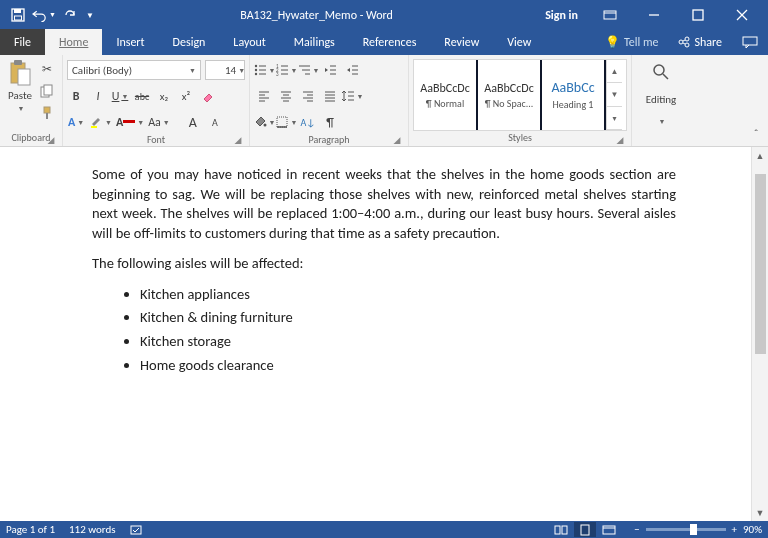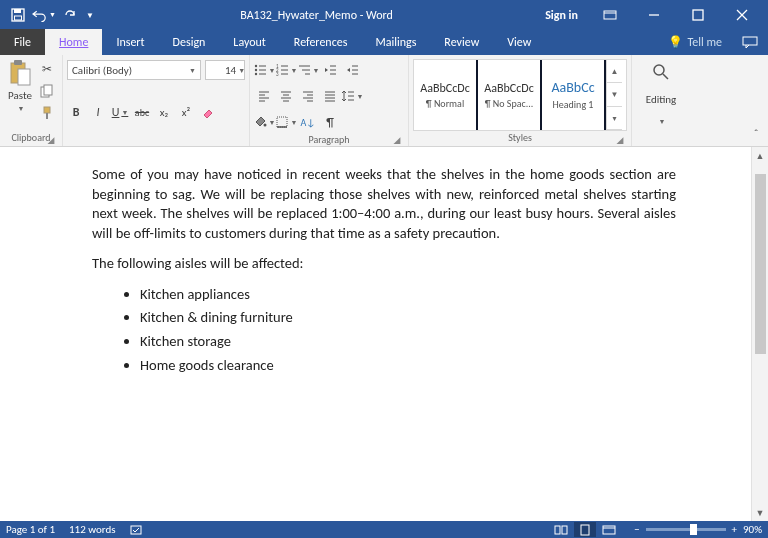--- a/index.html
+++ b/index.html
@@ -9,39 +9,39 @@
 .title-bar { height:29px; background:#2b579a; display:flex; align-items:center; color:#fff; }
 .qat { display:flex; align-items:center; padding-left:6px; gap:2px; }
 .qat-item { width:24px; height:24px; display:flex; align-items:center; justify-content:center; }
 .doc-title { flex:1; text-align:center; font-size:12px; }
 .title-right { display:flex; align-items:center; gap:4px; padding-right:6px;font-weight:bold; }
 .title-btn { width:40px; height:29px; display:flex; align-items:center; justify-content:center; }
 
 
 .tabs { height:26px; background:#2b579a; display:flex; align-items:stretch; }
 .tab { padding:0 14px; display:flex; align-items:center; color:#fff; font-size:12px; cursor:pointer; }
-.tab.active { background:#f3f3f3; color:#8b5cf6;text-decoration:underline; }
+.tab.active { background:#f3f3f3; color:#737373;text-decoration:underline; }
 .tab.file { background:#404040; }
 .tabs-spacer { flex:1; }
 .tell-me { display:flex; align-items:center; color:#cde; padding:0 10px; gap:4px; }
 .share-btn { display:flex; align-items:center; color:#fff; padding:0 10px; gap:4px; }
 
 
 .ribbon { height:92px; background:#f3f3f3; border-bottom:1px solid #d4d4d4; display:flex; position:relative; }
 .group { border-right:1px solid #e1e1e1; display:flex; flex-direction:column; padding:2px 4px 0 4px; }
 .group-body { flex:1; display:flex; }
 .group-label { height:15px; font-size:10px; color:#666; text-align:center; position:relative; }
 .dlg { position:absolute; right:1px; bottom:0; width:12px; height:12px; font-size:9px; color:#888; }
 
 .clip-body { width:54px; display:flex; }
 .paste-col { width:32px; display:flex; flex-direction:column; align-items:center; justify-content:flex-start; gap:2px; padding-top:2px; }
 .clip-side { width:22px; display:flex; flex-direction:column; gap:2px; padding-top:2px; align-items:center; }
 .sbtn { width:20px; height:20px; display:flex; align-items:center; justify-content:center; }
 
-.font-body { width:178px; flex-direction:column; gap:20px; padding-top:2px; }
+.font-body { width:178px; flex-direction:column; gap:4px; padding-top:2px; }
 .font-row { display:flex; align-items:center; gap:4px; height:22px; }
 .font-sel { flex:1; height:20px; border:1px solid #c8c8c8; background:#fff; display:flex; align-items:center; padding:0 4px; font-size:11px; justify-content:space-between; }
 .size-sel { width:38px; height:20px; border:1px solid #c8c8c8; background:#fff; display:flex; align-items:center; padding:0 19px; font-size:11px; justify-content:space-between; }
 .fbtn { min-width:18px; height:20px; display:flex; align-items:center; justify-content:center; font-size:12px; color:#444; }
 
 .para-body { width:150px; flex-direction:column; gap:4px; padding-top:2px; }
 .para-row { display:flex; align-items:center; gap:2px; height:22px; }
 .pbtn { width:20px; height:20px; display:flex; align-items:center; justify-content:center; }
 
 .styles-body { width:214px; padding-top:2px; gap:0; }
@@ -134,28 +134,40 @@
       </div>
   </div>
 </div>
 
 <div class="tabs">
   <div class="tab file">File</div>
   <div class="tab active">Home</div>
   <div class="tab">Insert</div>
   <div class="tab">Design</div>
   <div class="tab">Layout</div>
+  <div class="tab">Mailings</div>
   <div class="tab">References</div>
-  <div class="tab">Mailings</div>
   <div class="tab">Review</div>
   <div class="tab">View</div>
   <div class="tabs-spacer"></div>
   <div class="tell-me">
       <span>💡</span>
       <span>Tell me</span>
+    </div>
+  <div class="share-btn">
+      <span>
+        <svg width="12" height="12">
+          <circle cx="9" cy="3" r="2" fill="none" stroke="#fff"></circle>
+          <circle cx="3" cy="6" r="2" fill="none" stroke="#fff"></circle>
+          <circle cx="9" cy="9" r="2" fill="none" stroke="#fff"></circle>
+          <line x1="5" y1="5" x2="7" y2="4" stroke="#fff"></line>
+          <line x1="5" y1="7" x2="7" y2="8" stroke="#fff"></line>
+        </svg>
+      </span>
+      <span>Share</span>
     </div>
   <div class="share-btn">
       <svg width="16" height="12">
         <rect x="1" y="1" width="14" height="8" fill="none" stroke="#fff"></rect>
         <path d="M4 9 L4 12 L7 9" fill="none" stroke="#fff"></path>
       </svg>
     </div>
 </div>
 
 <div class="ribbon">

